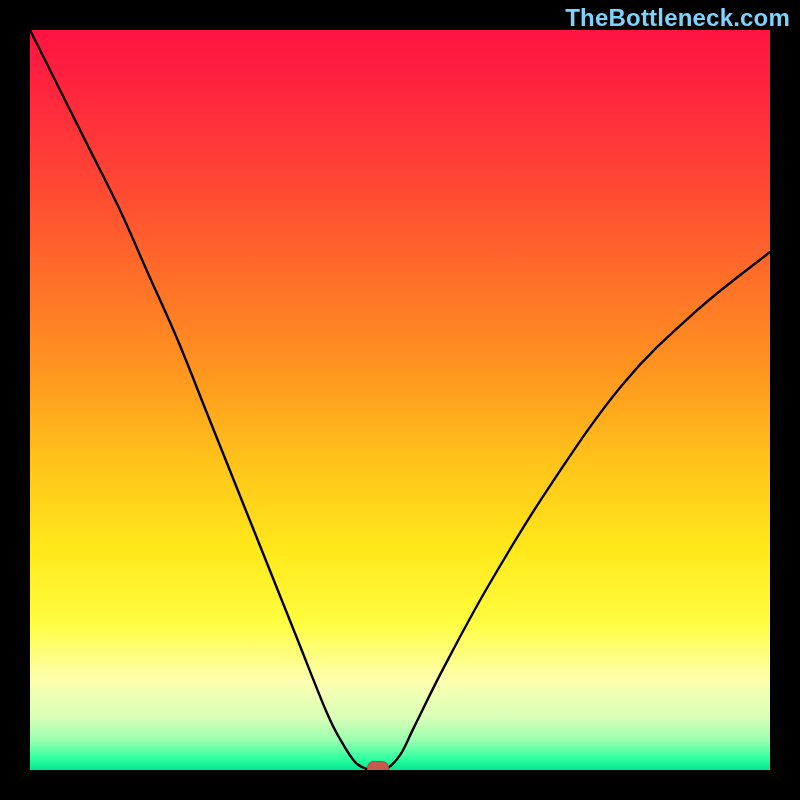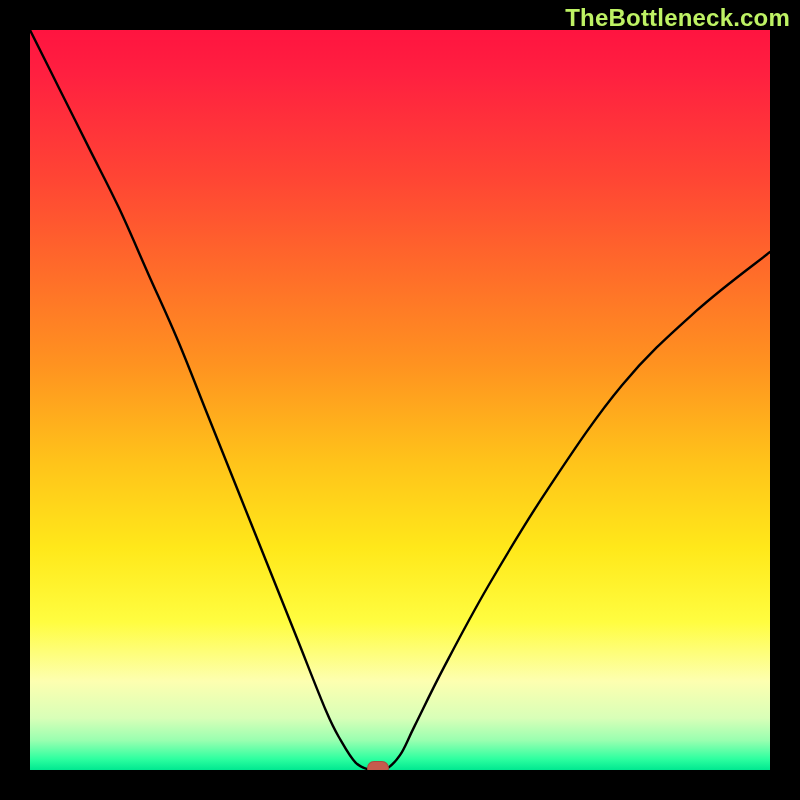--- a/index.html
+++ b/index.html
@@ -14,21 +14,21 @@
   .frame {
     position: relative;
     width: 800px;
     height: 800px;
     background: #000;
   }
   .watermark {
     position: absolute;
     top: 4px;
     right: 10px;
-    color: #bef264;
+    color: #7dd3fc;
     font-size: 24px;
     font-weight: 600;
     letter-spacing: 0.2px;
     z-index: 5;
   }
   .plot-area {
     position: absolute;
     left: 30px;
     top: 30px;
     width: 740px;

